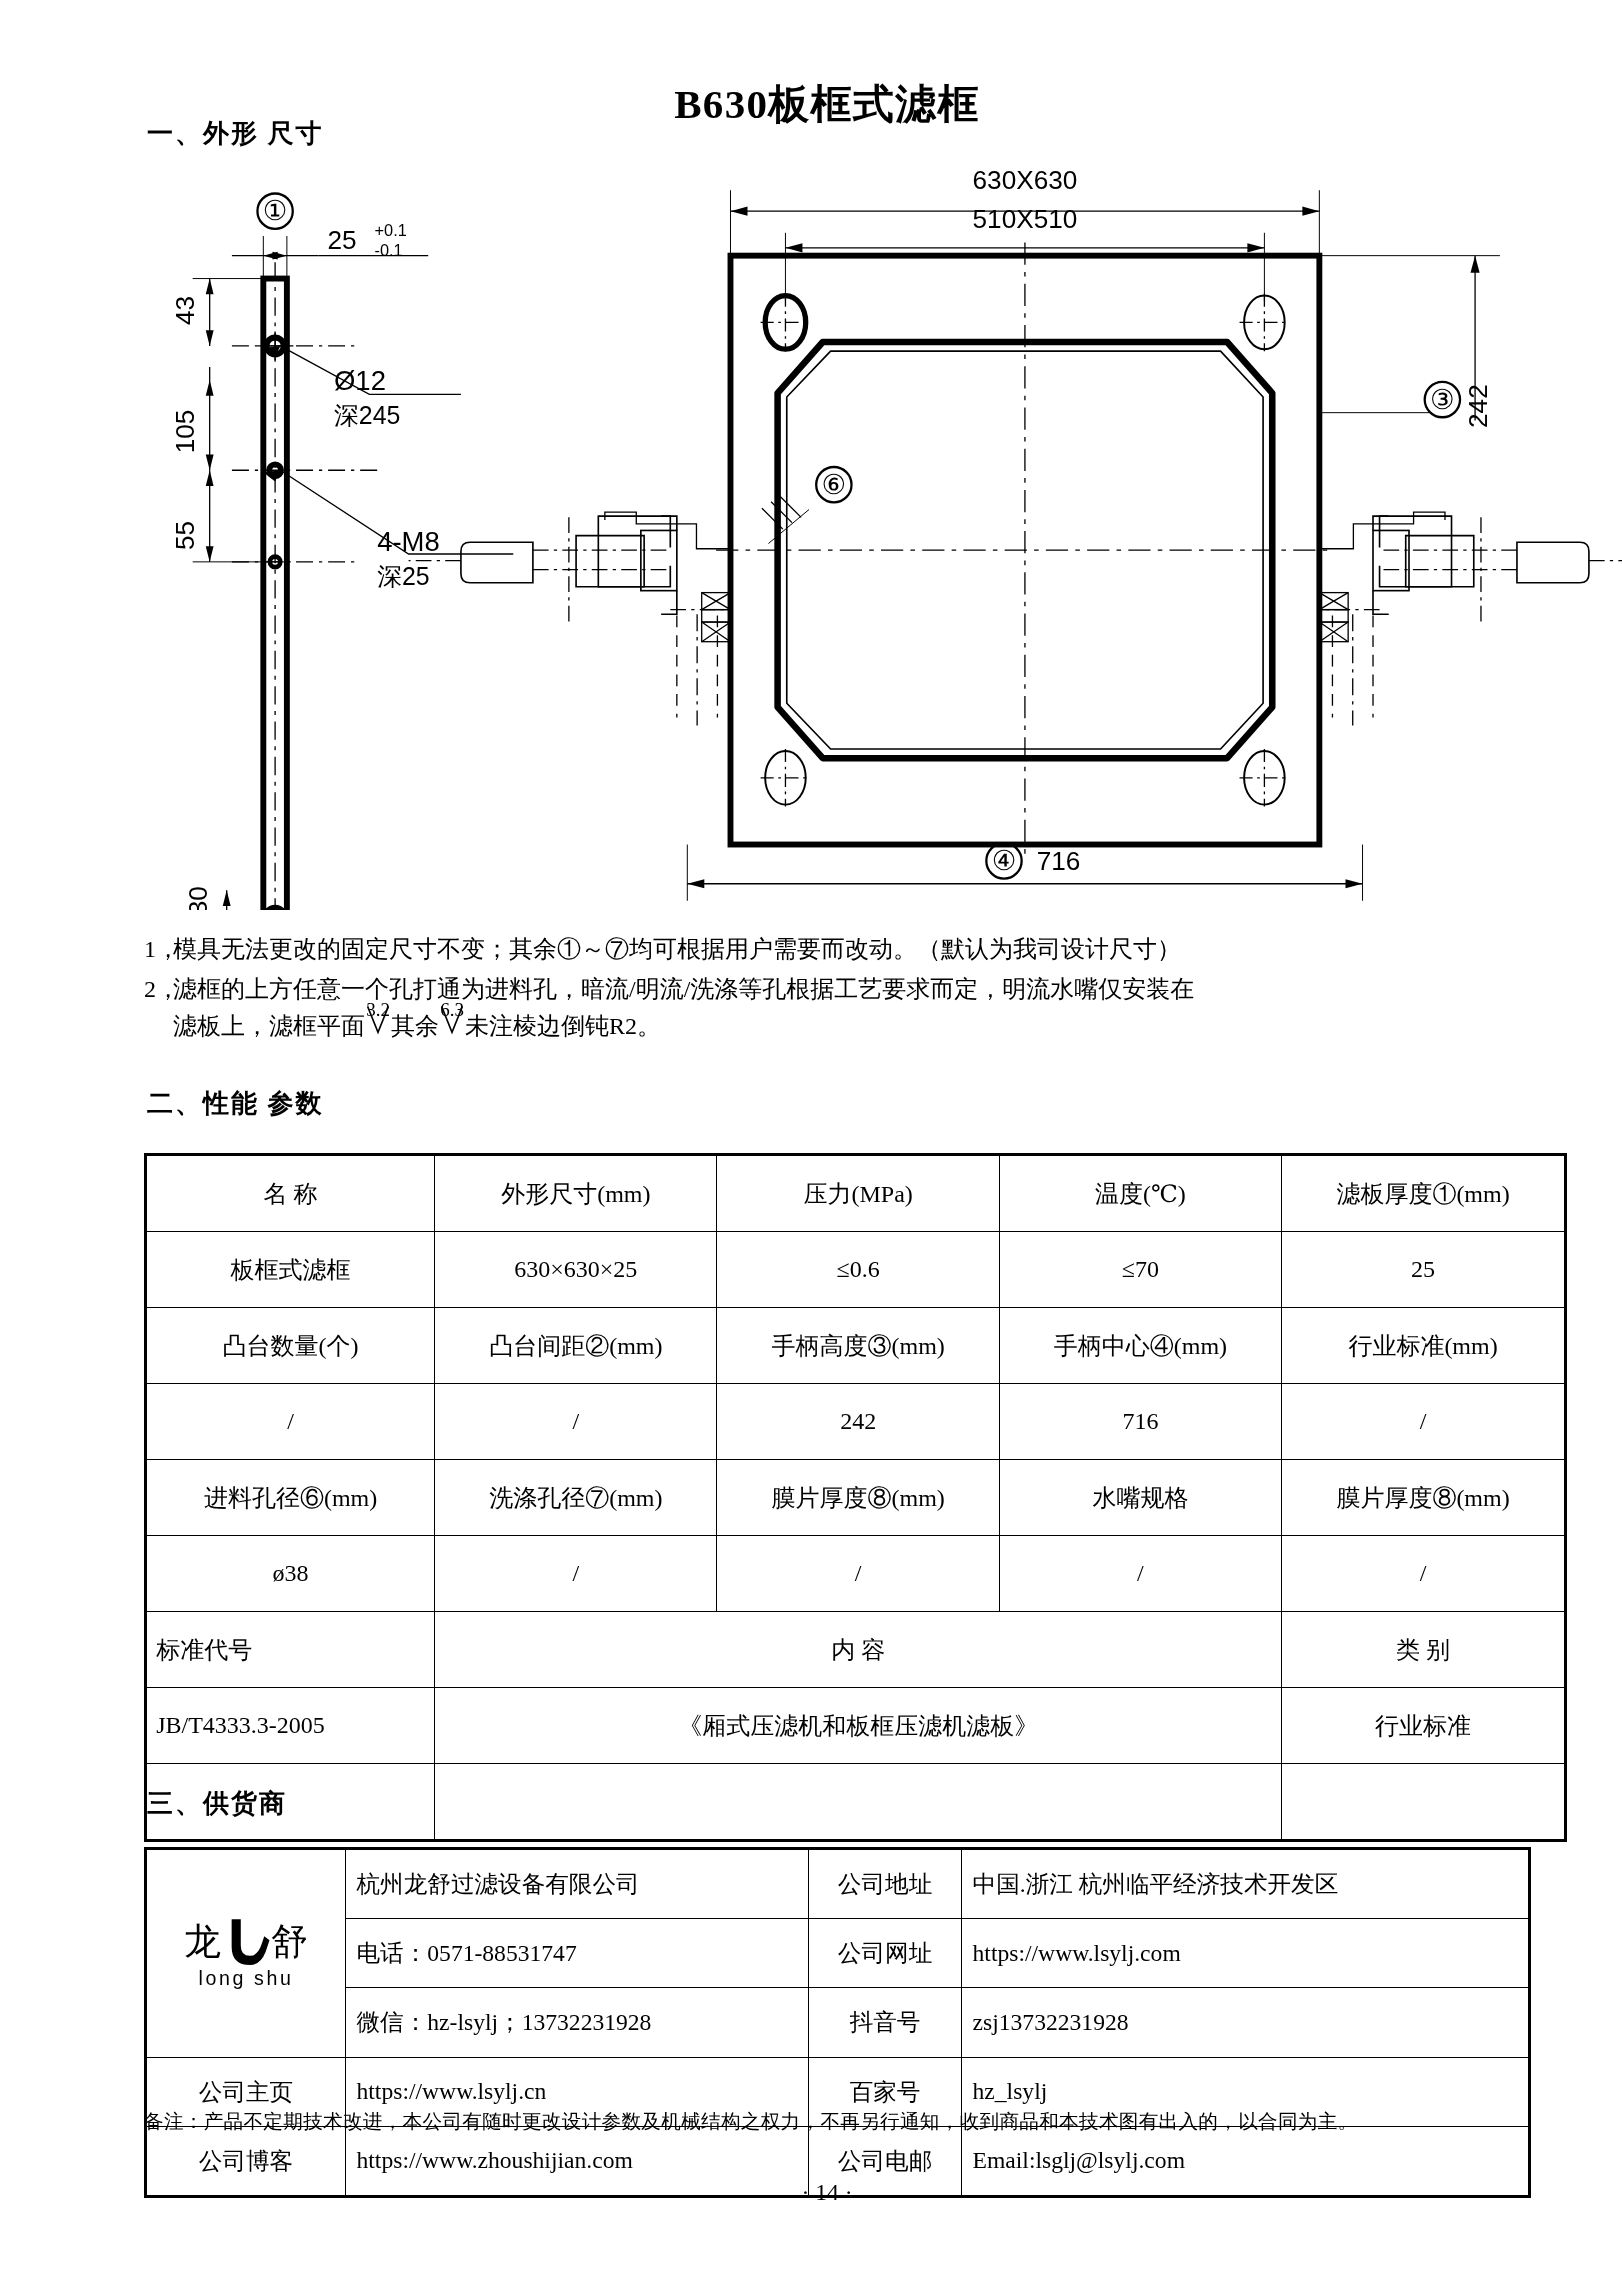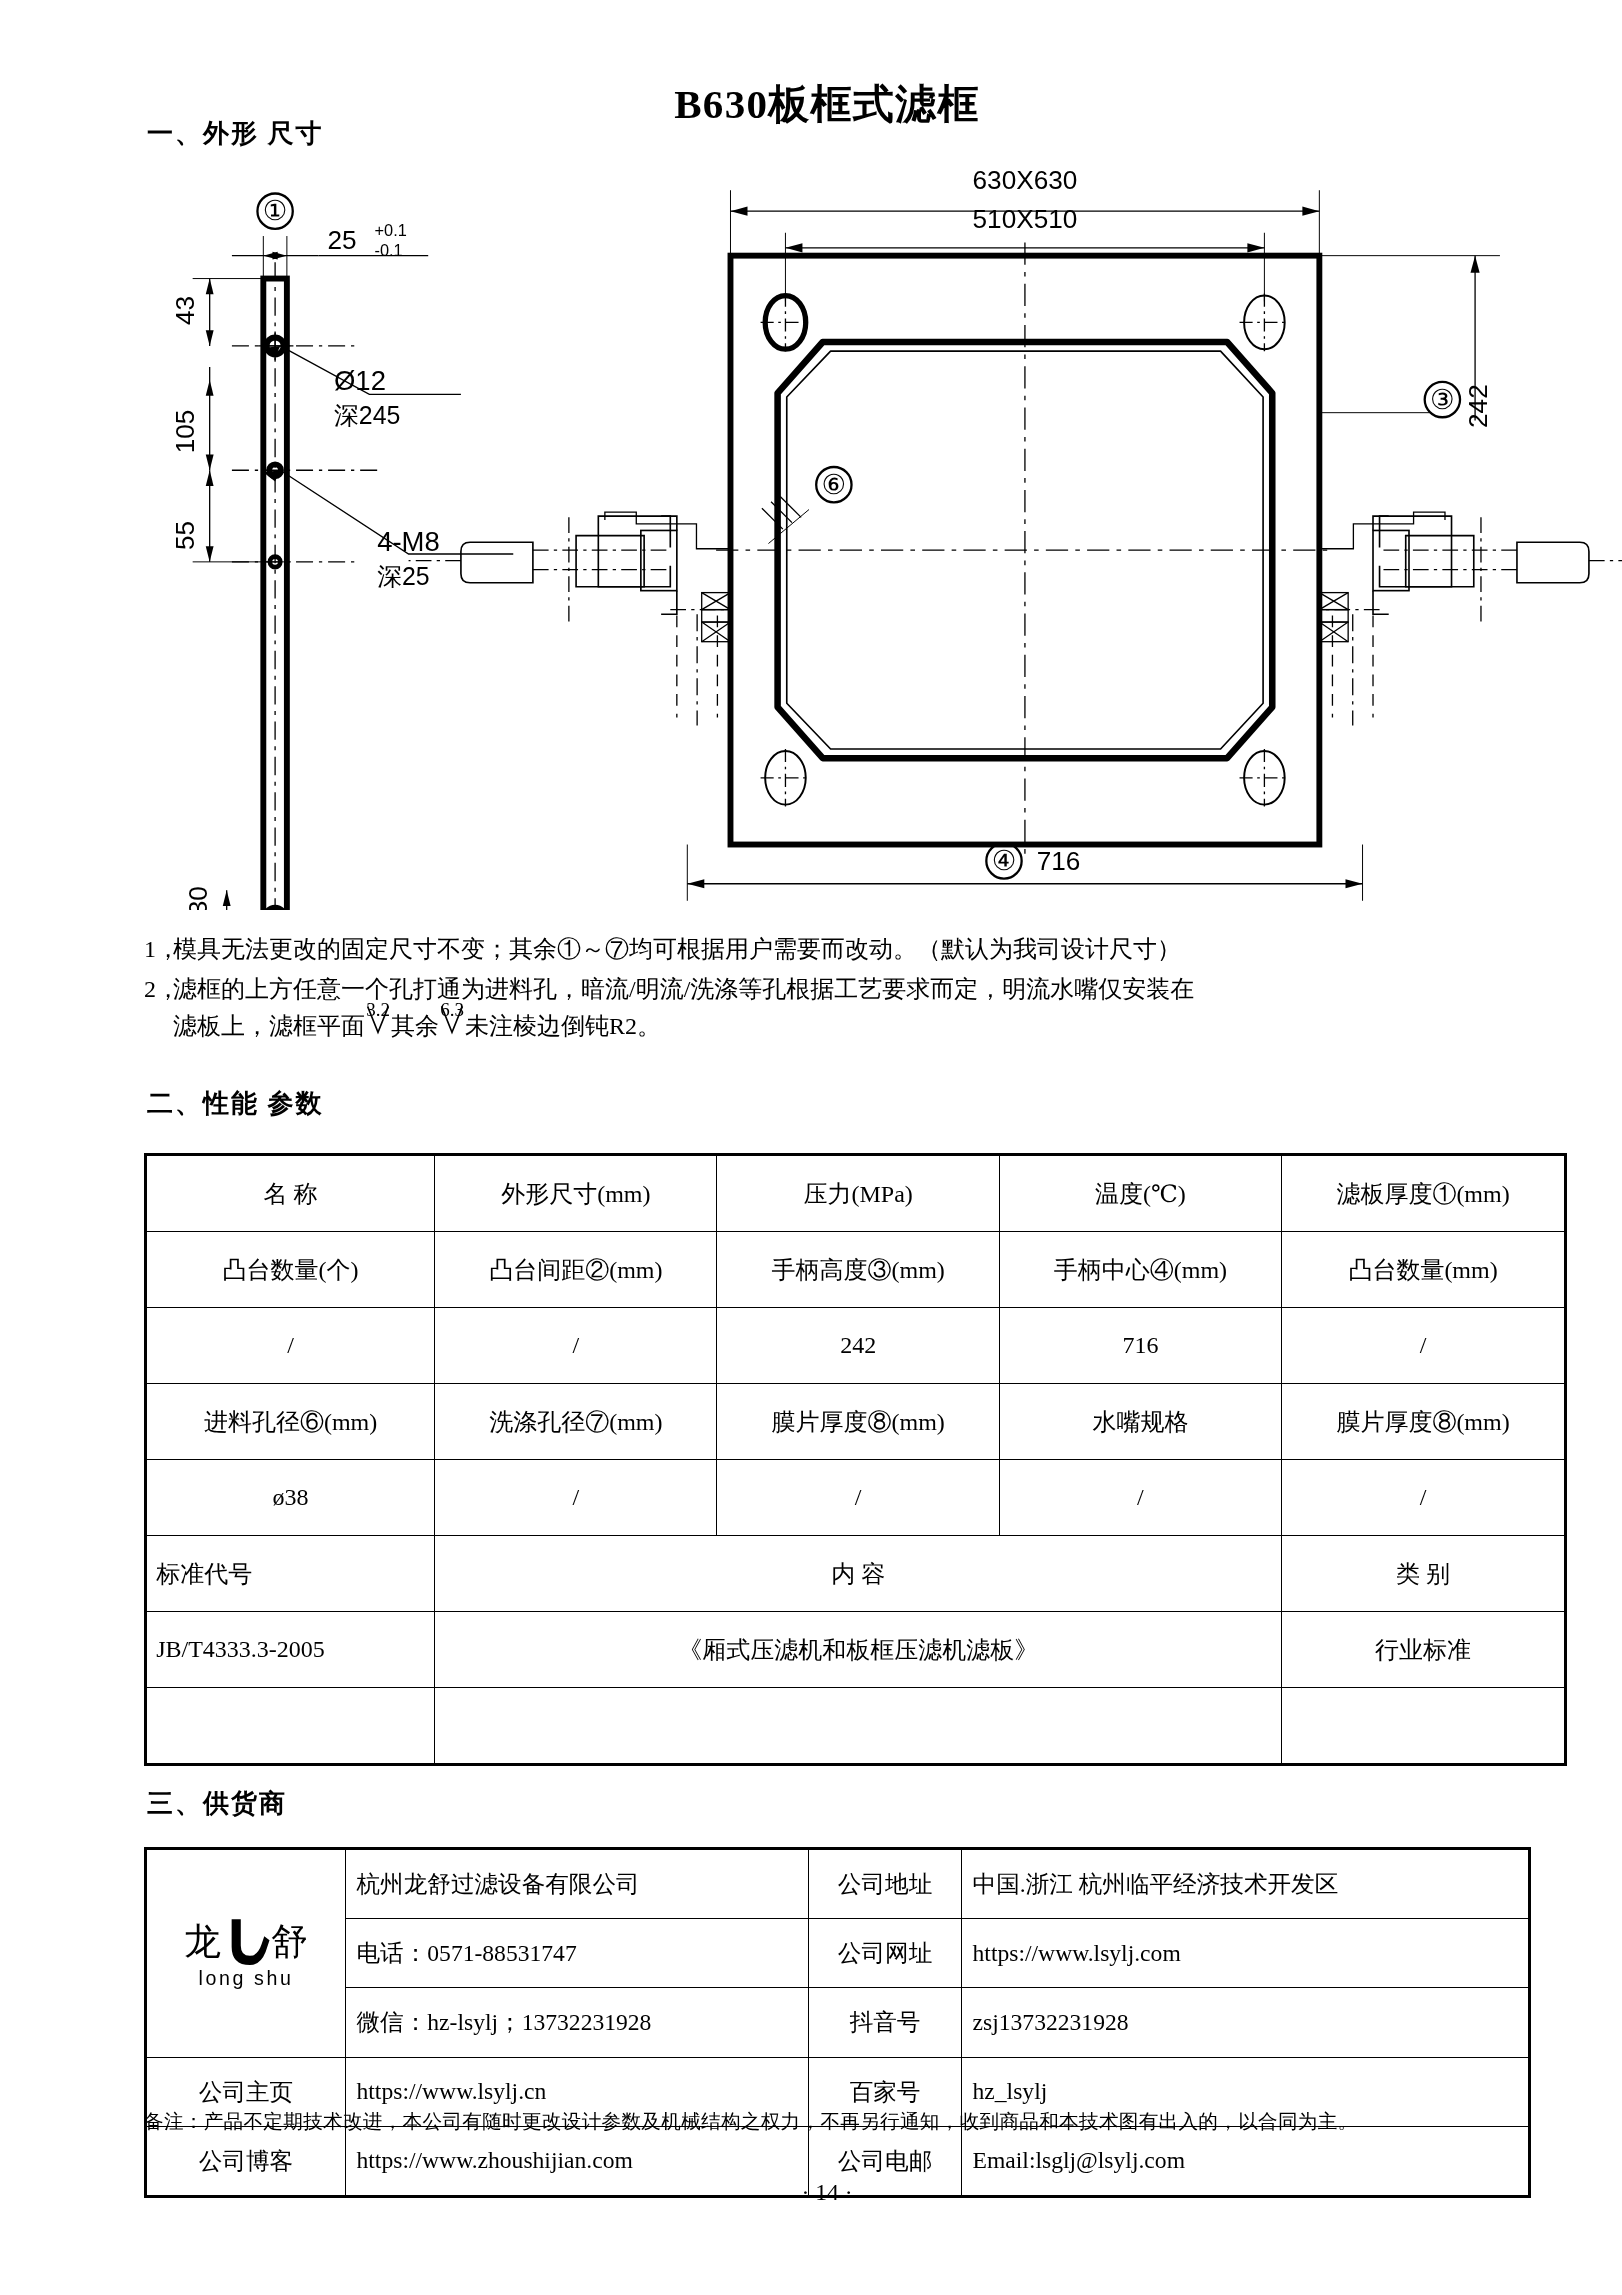--- a/index.html
+++ b/index.html
@@ -254,25 +254,32 @@
   <table id="spec-table">
     <tbody>
         <tr>
       <td class="w1">名  称</td>
       <td>外形尺寸(mm)</td>
       <td>压力(MPa)</td>
       <td>温度(℃)</td>
       <td>滤板厚度①(mm)</td>
     </tr>
     <tr>
+      <td class="w1">板框式滤框</td>
+      <td>630×630×25</td>
+      <td>≤0.6</td>
+      <td>≤70</td>
+      <td>25</td>
+    </tr>
+    <tr>
       <td class="w1">凸台数量(个)</td>
       <td>凸台间距②(mm)</td>
       <td>手柄高度③(mm)</td>
       <td>手柄中心④(mm)</td>
-      <td>凸台数量(mm)</td>
+      <td>行业标准(mm)</td>
     </tr>
     <tr>
       <td class="w1">/</td>
       <td>/</td>
       <td>242</td>
       <td>716</td>
       <td>/</td>
     </tr>
     <tr>
       <td class="w1">进料孔径⑥(mm)</td>

